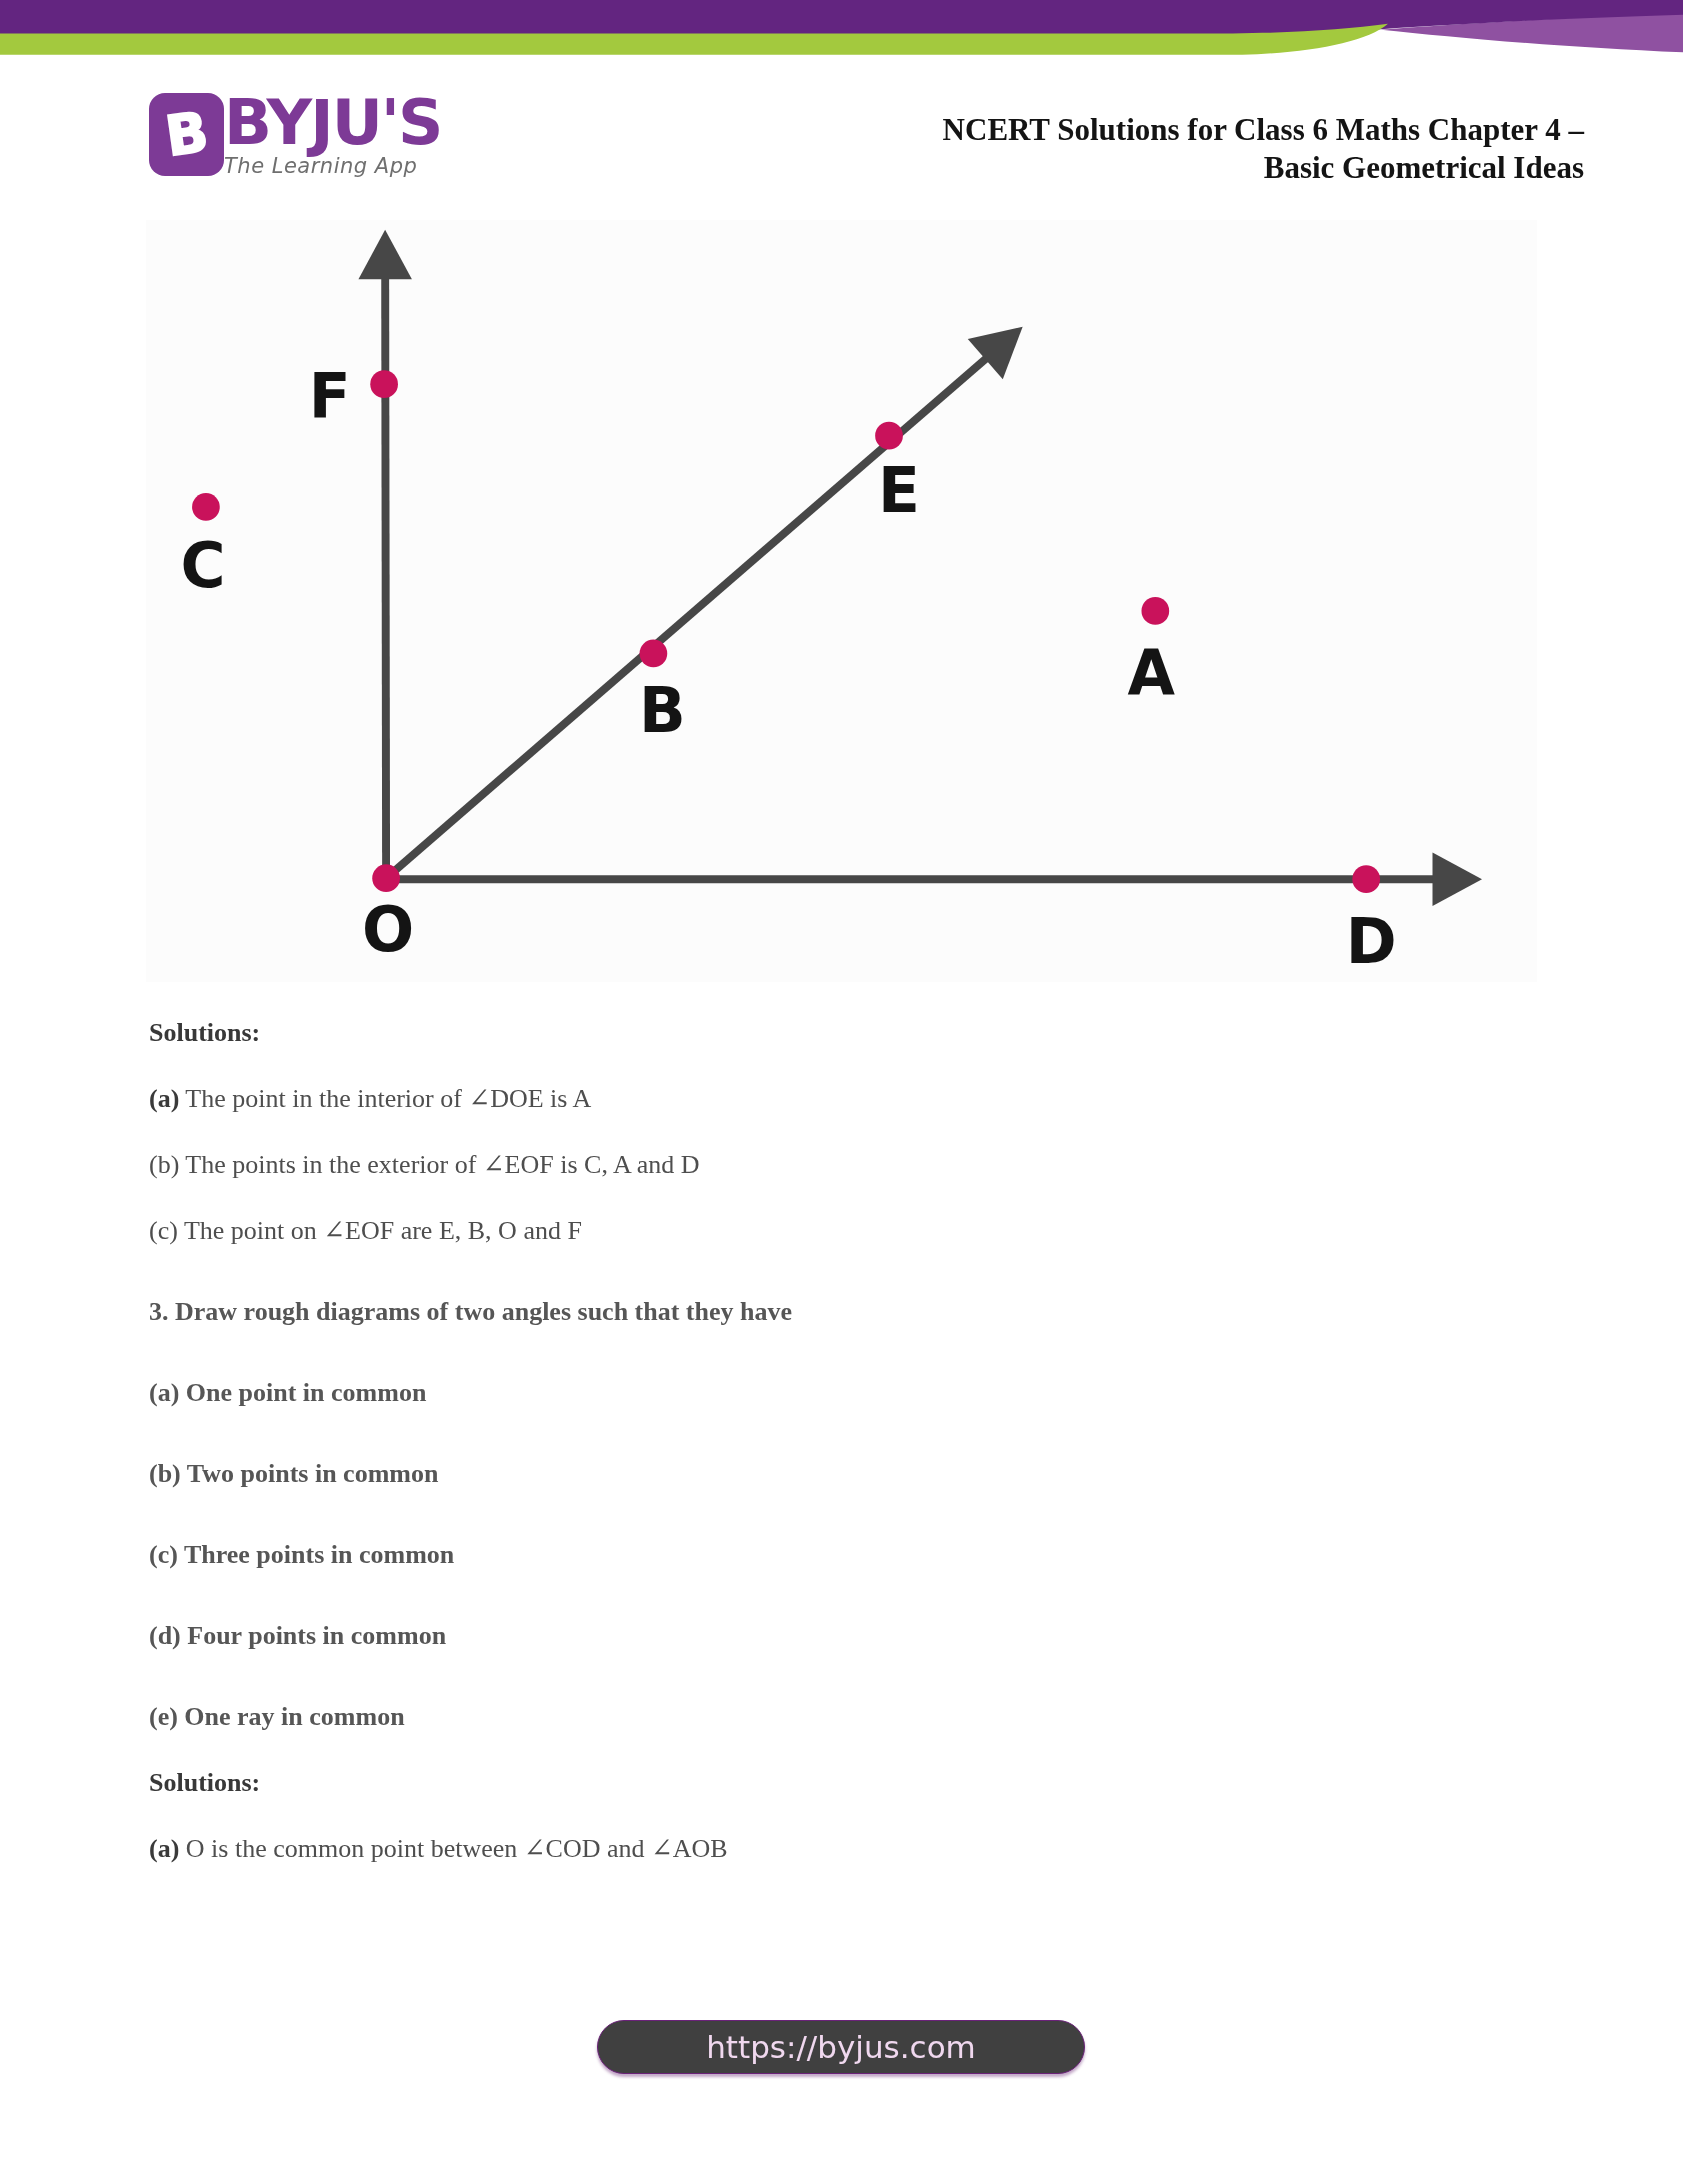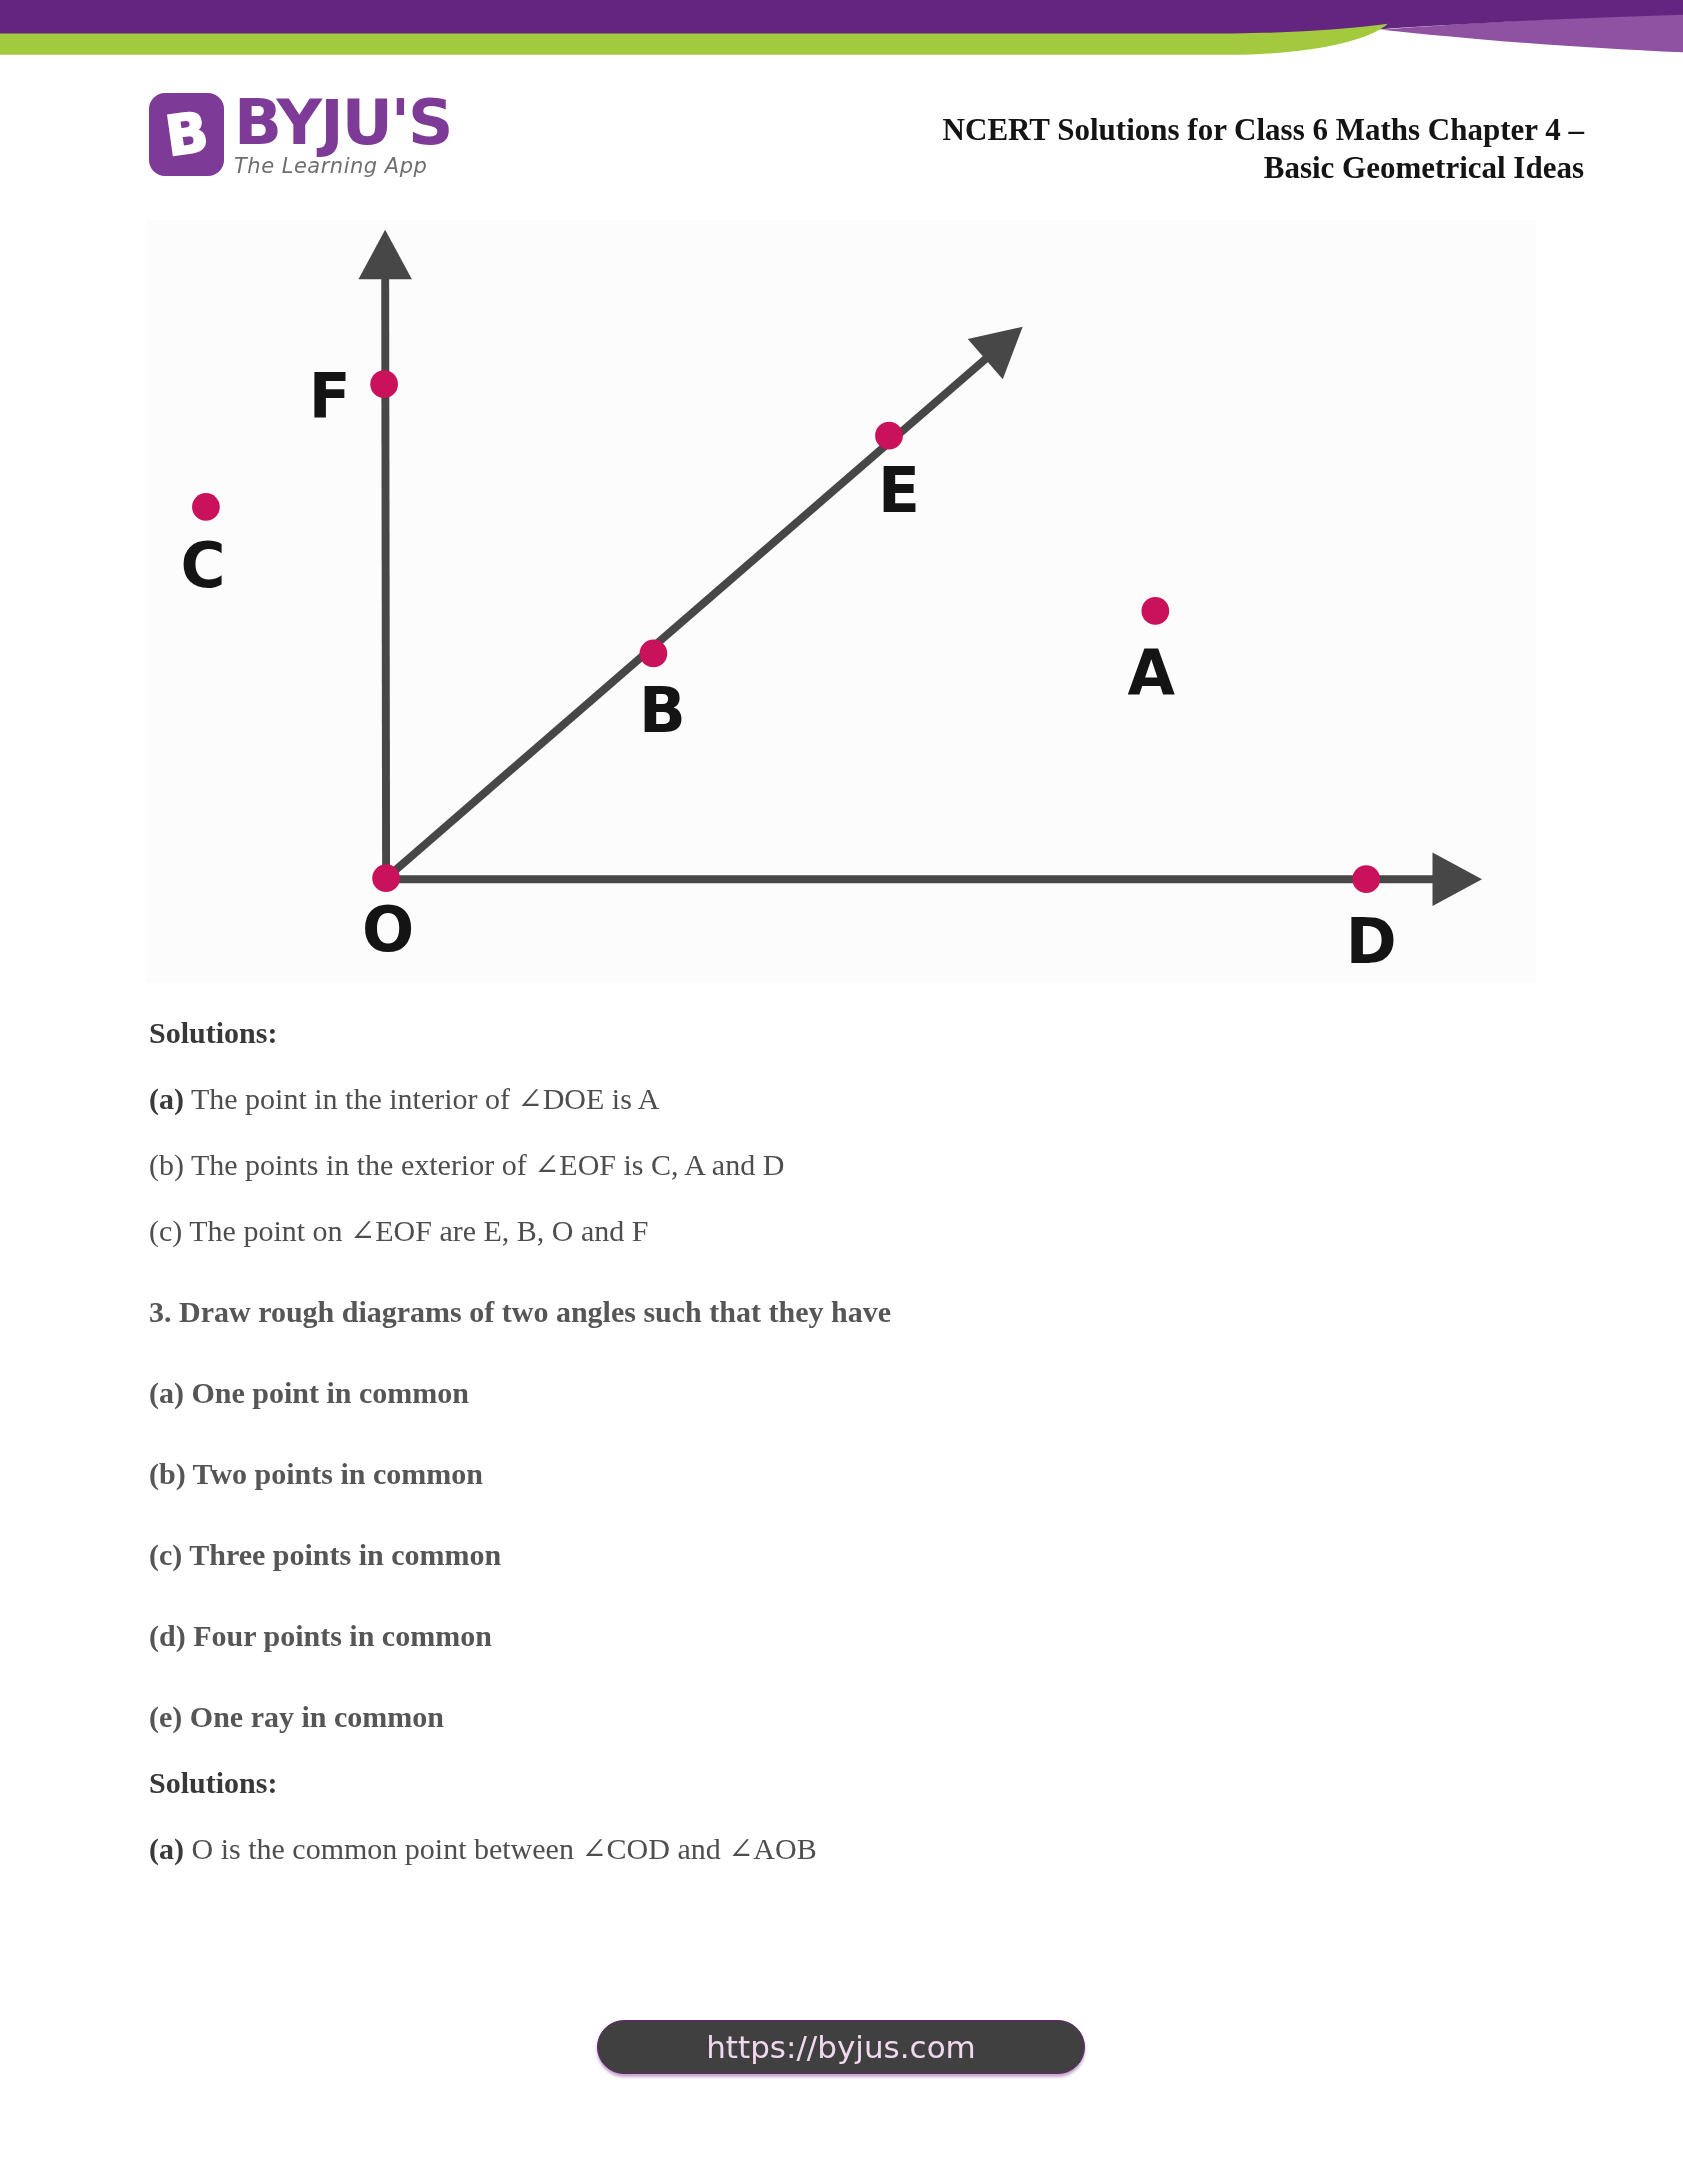--- a/index.html
+++ b/index.html
@@ -13,41 +13,41 @@
   .logo{position:absolute;left:149px;top:93px;display:flex;align-items:flex-start;}
   .logo-icon{
     width:75px;height:83px;border-radius:16px;background:#7d3a96;
     display:flex;align-items:center;justify-content:center;flex:0 0 auto;
   }
   .logo-b{
     color:#ffffff;font-family:"DejaVu Sans","Liberation Sans",sans-serif;
     font-weight:bold;font-size:55px;transform:rotate(-8deg);line-height:1;
     -webkit-text-stroke:2px #fff; text-shadow:0 0 1px #7d3a96;
   }
-  .logo-textcol{margin-left:10px;}
+  .logo-textcol{}
   .logo-word{
     font-family:"DejaVu Sans","Liberation Sans",sans-serif;font-weight:bold;
     font-size:63px;line-height:59px;color:#7d3a96;letter-spacing:-2px;
   }
   .logo-tag{
     font-family:"DejaVu Sans","Liberation Sans",sans-serif;
     font-size:21px;color:#6f6f6f;margin-top:2px;letter-spacing:0.5px;font-style:italic;
   }
   
   .doc-title{
     position:absolute;top:111px;right:99px;text-align:right;
     font-weight:bold;color:#141414;font-size:31px;line-height:38px;
   }
   
   .fig-bg{position:absolute;left:146px;top:220px;width:1391px;height:762px;background:#fcfcfc;}
   .figure-svg{position:absolute;left:0;top:0;width:1683px;height:1000px;display:block;}
   
   .content{position:absolute;left:149px;top:1014px;width:1238px;}
   .content p{
-    margin:0 0 29px 0;font-size:30px;line-height:37px;color:#4e4e4e;
+    margin:0 0 29px 0;font-size:26px;line-height:37px;color:#4e4e4e;
   }
   .content p.h{font-weight:bold;color:#383838;}
   .content p.q{font-weight:bold;color:#565656;margin-top:44px;}
   .content .b{font-weight:bold;color:#3a3a3a;}
   
   .footer-pill{
     position:absolute;left:597px;top:2020px;width:486px;height:52px;
     background:#404040;border-radius:27px;border:1px solid #6a2278;
     box-shadow:0 3px 3px rgba(120,60,130,0.45);
     display:flex;align-items:center;justify-content:center;

